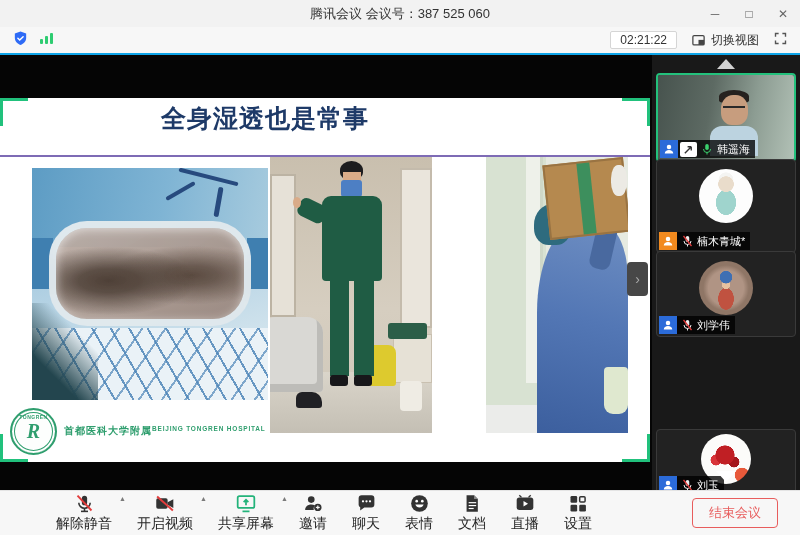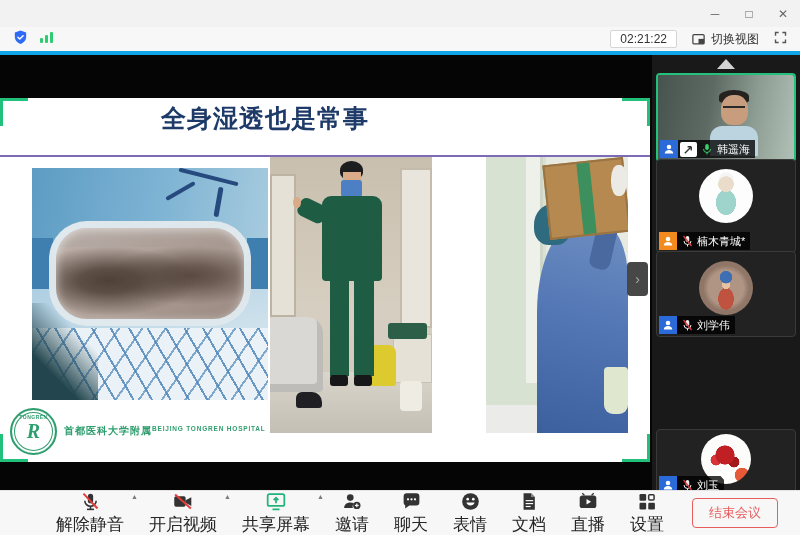--- a/index.html
+++ b/index.html
@@ -10,21 +10,21 @@
   
   .titlebar { position:absolute; top:0; left:0; right:0; height:27px; background:#f2f2f2;
               display:flex; align-items:center; justify-content:center; }
   .titlebar .wtitle { font-size:13px; color:#333; }
   .wcontrols { position:absolute; right:0; top:0; height:27px; display:flex; }
   .wbtn { width:34px; height:27px; display:flex; align-items:center; justify-content:center;
           font-size:12px; color:#666; cursor:default; }
 
   
   .topbar { position:absolute; top:27px; left:0; right:0; height:28px; background:#f7f7f7;
-            border-bottom:4px solid #0ea5e9; display:flex; align-items:center; padding:0 12px; gap:10px; }
+            border-bottom:2px solid #0ea5e9; display:flex; align-items:center; padding:0 12px; gap:10px; }
   .topbar-right { margin-left:auto; display:flex; align-items:center; gap:14px; }
   .timerbox { background:#fff; border:1px solid #d5d5d5; border-radius:2px; padding:1px 9px;
               font-size:12px; color:#333; }
   .switchview { display:flex; align-items:center; gap:5px; font-size:12px; color:#333; }
 
   
   .main { position:absolute; top:55px; left:0; right:0; bottom:45px; background:#050505; }
 
   .slide { position:absolute; left:0; top:43px; width:650px; height:364px; background:#fff; }
   .corner { position:absolute; width:28px; height:28px; }
@@ -150,32 +150,33 @@
                 border-top:2px solid #2a2a2a; }
   .v1-shirt { position:absolute; left:38%; top:60%; width:48px; height:30px; background:#bcd3e0;
               border-radius:12px 12px 0 0; }
 
   
   .bottombar { position:absolute; bottom:0; left:0; right:0; height:45px; background:#f7f7f7;
                border-top:1px solid #e4e4e4; display:flex; align-items:center;
                padding-left:56px; gap:25px; }
   .tbtn { display:flex; flex-direction:column; align-items:center; gap:1px; position:relative;
           cursor:pointer; }
-  .tlabel { font-size:17px; color:#262626; white-space:nowrap; }
+  .tlabel { font-size:14px; color:#262626; white-space:nowrap; }
   .darrow { position:absolute; top:2px; right:-14px; font-size:7px; color:#7a7a7a; }
   .endbtn { margin-left:auto; margin-right:22px; background:transparent; border:1px solid #e85d5d;
             color:#e85d5d; border-radius:4px; padding:5px 16px; font-size:13px; cursor:pointer;
             font-family:"Liberation Sans",sans-serif; }
 </style>
 </head>
 <body>
 
 <div class="app">
 
   <div class="titlebar">
+    <span class="wtitle">腾讯会议 会议号：387 525 060</span>
     <div class="wcontrols">
       <span class="wbtn">─</span>
       <span class="wbtn">□</span>
       <span class="wbtn">✕</span>
     </div>
   </div>
 
   <div class="topbar">
     <span>
       <svg width="17" height="17" viewBox="0 0 24 24">

